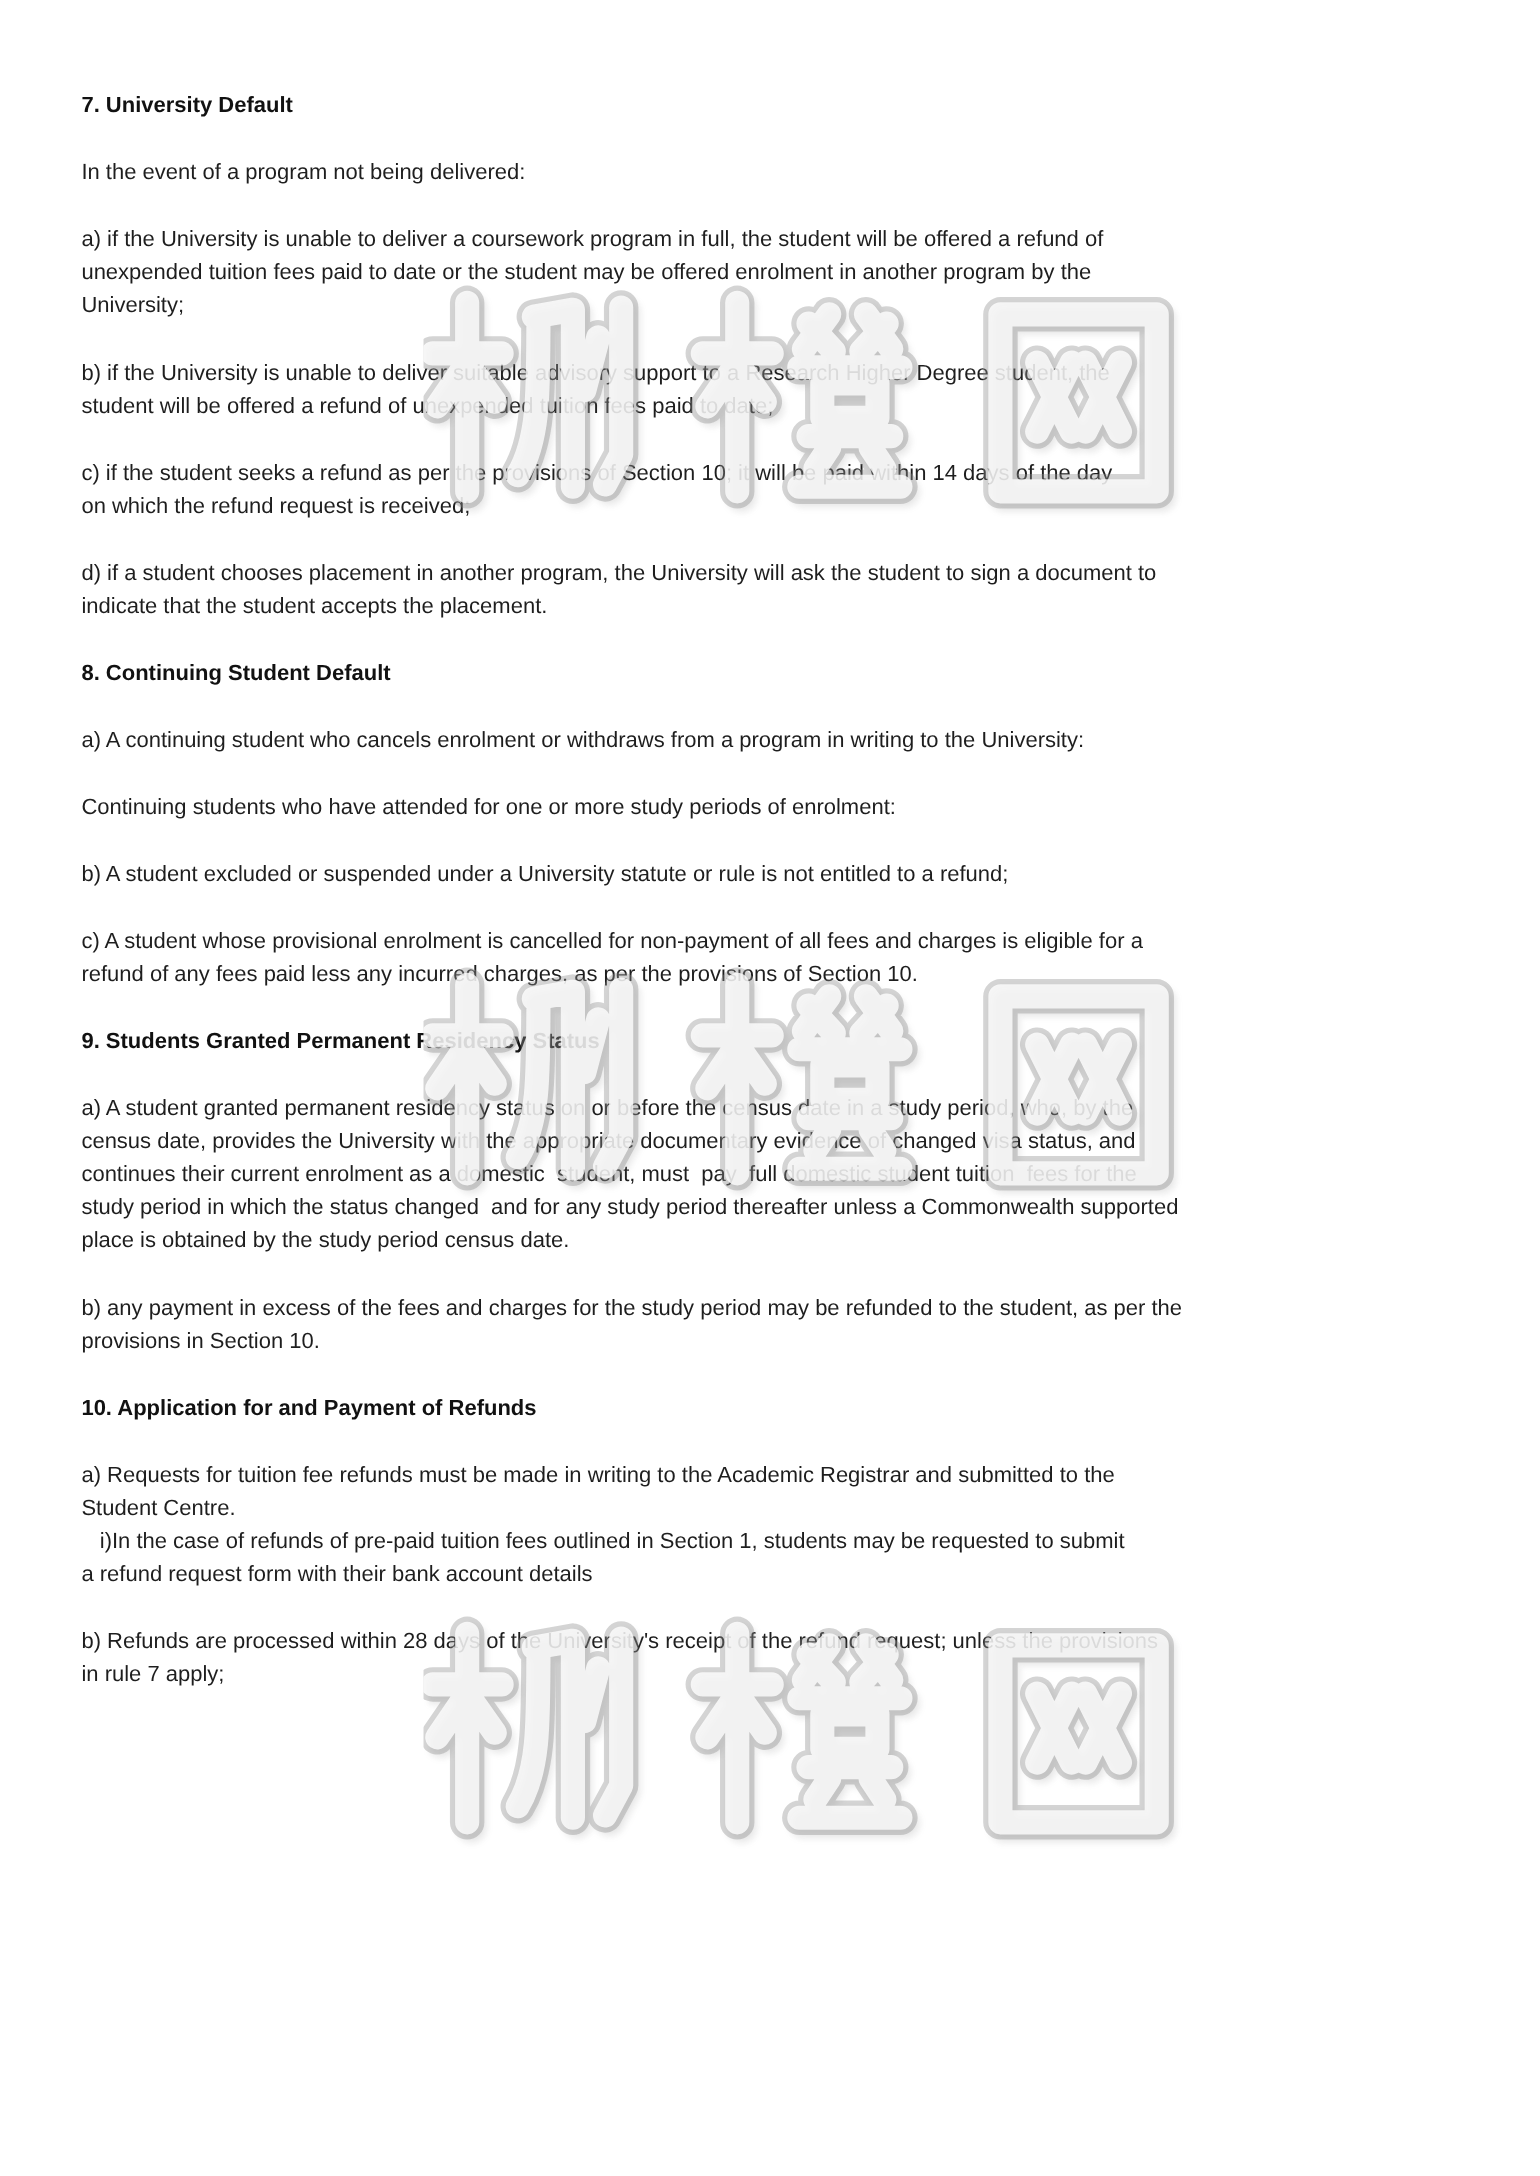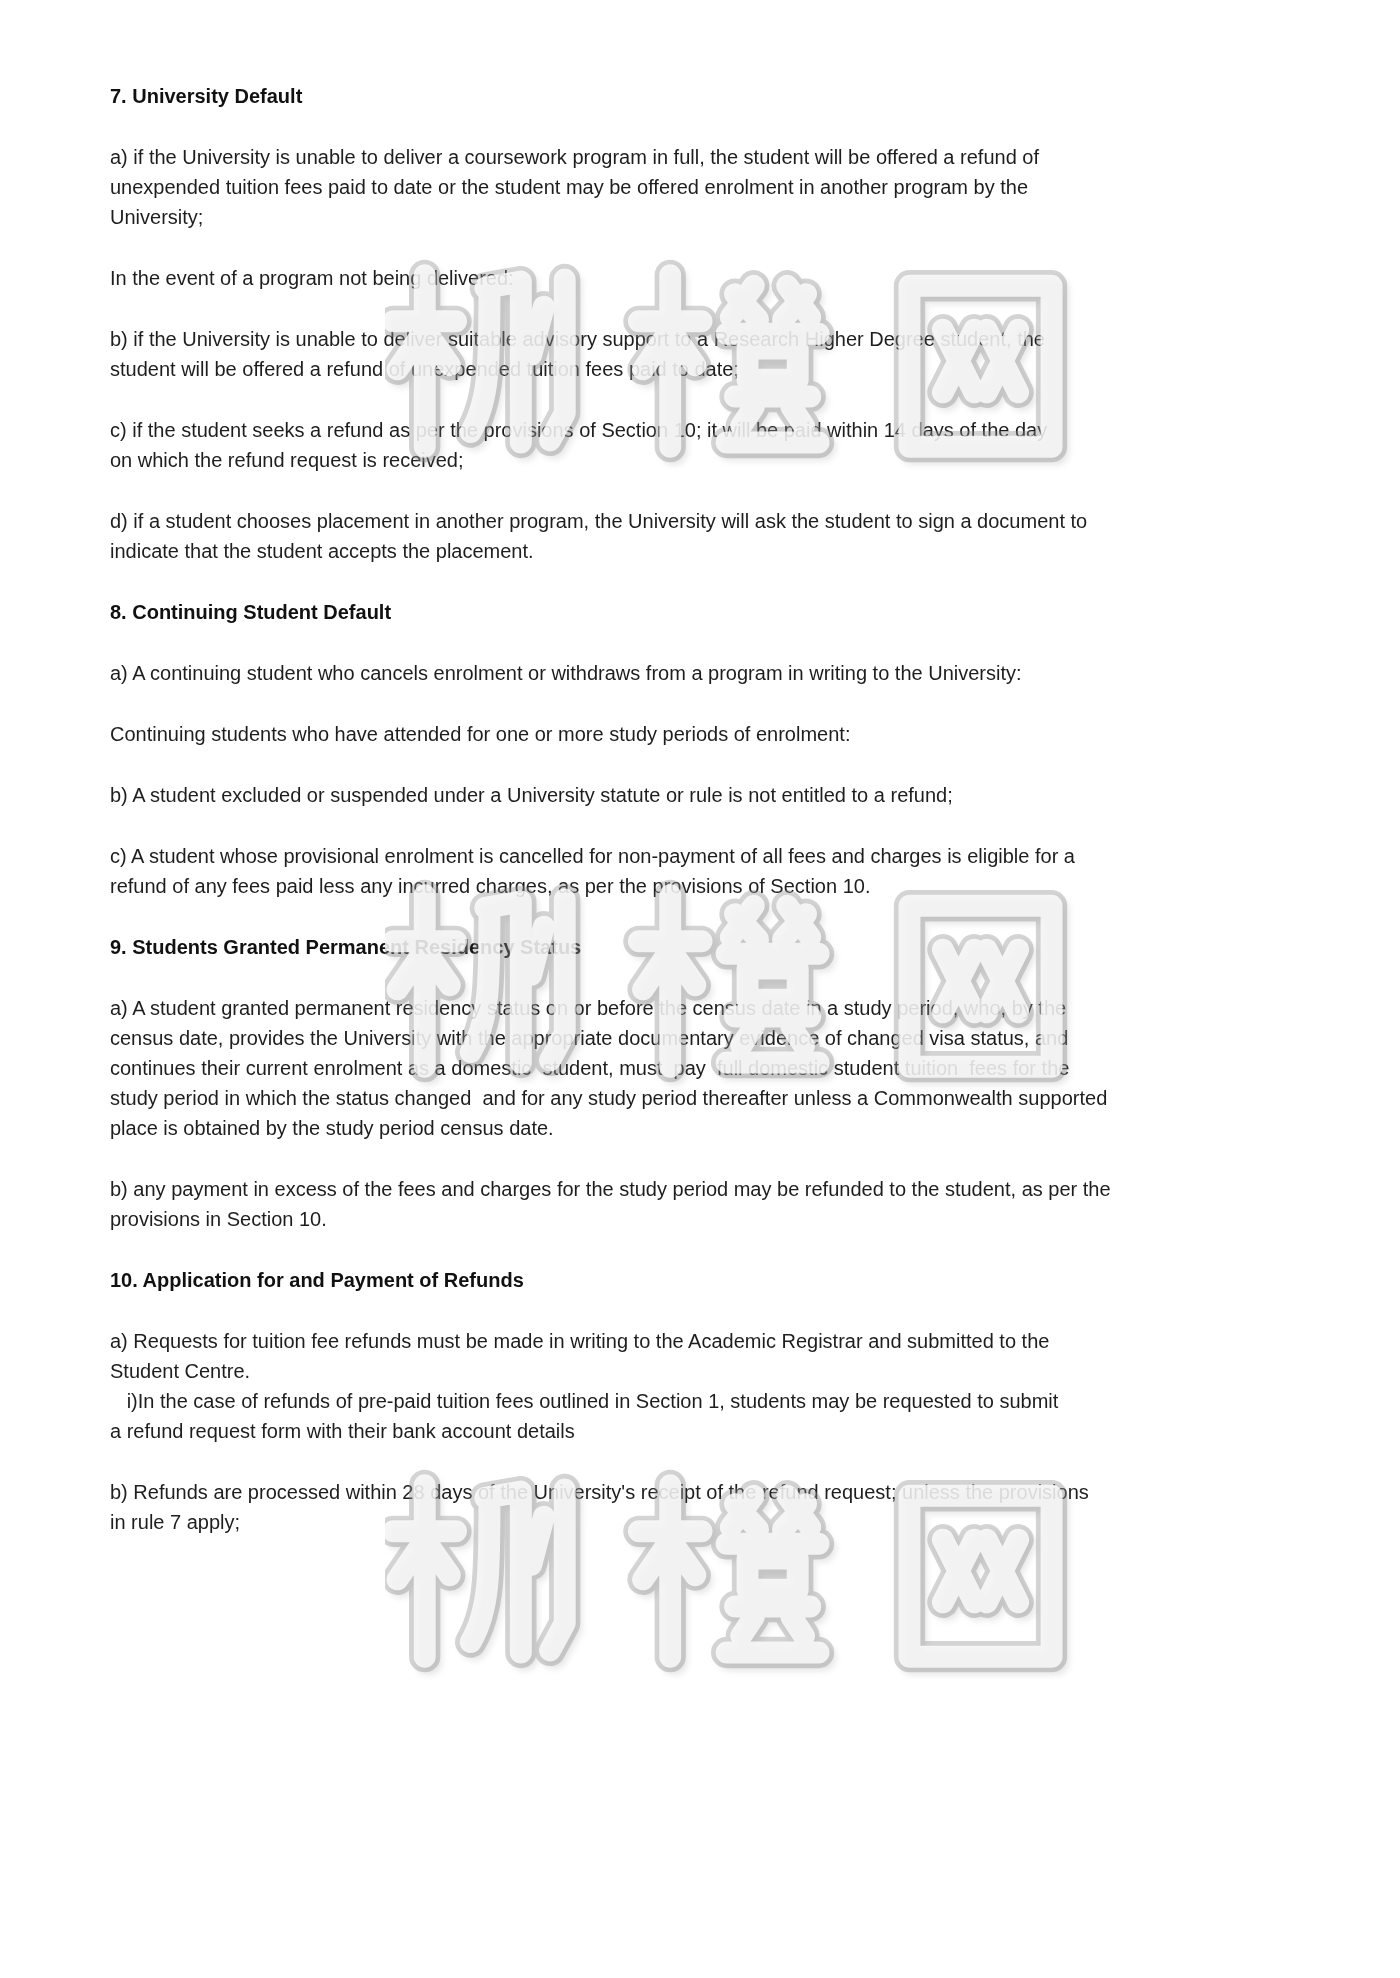--- a/index.html
+++ b/index.html
@@ -11,21 +11,21 @@
     width: 1400px;
     height: 1978px;
     margin: 0 auto;
     background: #ffffff;
     overflow: hidden;
   }
 
   .doc {
     position: relative;
     z-index: 1;
-    padding: 50px 60px 0 110px;
+    padding: 50px 60px 0 74px;
     width: 100%;
     color: #1e1e1e;
     font-size: 20px;
     line-height: 30px;
   }
 
   .doc h2 {
     margin-top: 31px;
     font-size: 20px;
     line-height: 30px;
@@ -96,24 +96,24 @@
           <path class="wm-under" d="M32 28 H168 V182 H32 Z M64 70 L94 130 M94 70 L64 130 M106 70 L136 130 M136 70 L106 130"></path>
           <path class="wm-over" d="M32 28 H168 V182 H32 Z M64 70 L94 130 M94 70 L64 130 M106 70 L136 130 M136 70 L106 130"></path>
         </g>
       </g>
     </defs>
   </svg>
 
   <div class="doc">
 
     <h2>7. University Default</h2>
+    <p>In the event of a program not being delivered:</p>
     <p>a) if the University is unable to deliver a coursework program in full, the student will be offered a refund of
 unexpended tuition fees paid to date or the student may be offered enrolment in another program by the
 University;</p>
-    <p>In the event of a program not being delivered:</p>
     <p>b) if the University is unable to deliver suitable advisory support to a Research Higher Degree student, the
 student will be offered a refund of unexpended tuition fees paid to date;</p>
     <p>c) if the student seeks a refund as per the provisions of Section 10; it will be paid within 14 days of the day
 on which the refund request is received;</p>
     <p>d) if a student chooses placement in another program, the University will ask the student to sign a document to
 indicate that the student accepts the placement.</p>
 
     <h2>8. Continuing Student Default</h2>
     <p>a) A continuing student who cancels enrolment or withdraws from a program in writing to the University:</p>
     <p>Continuing students who have attended for one or more study periods of enrolment:</p>

